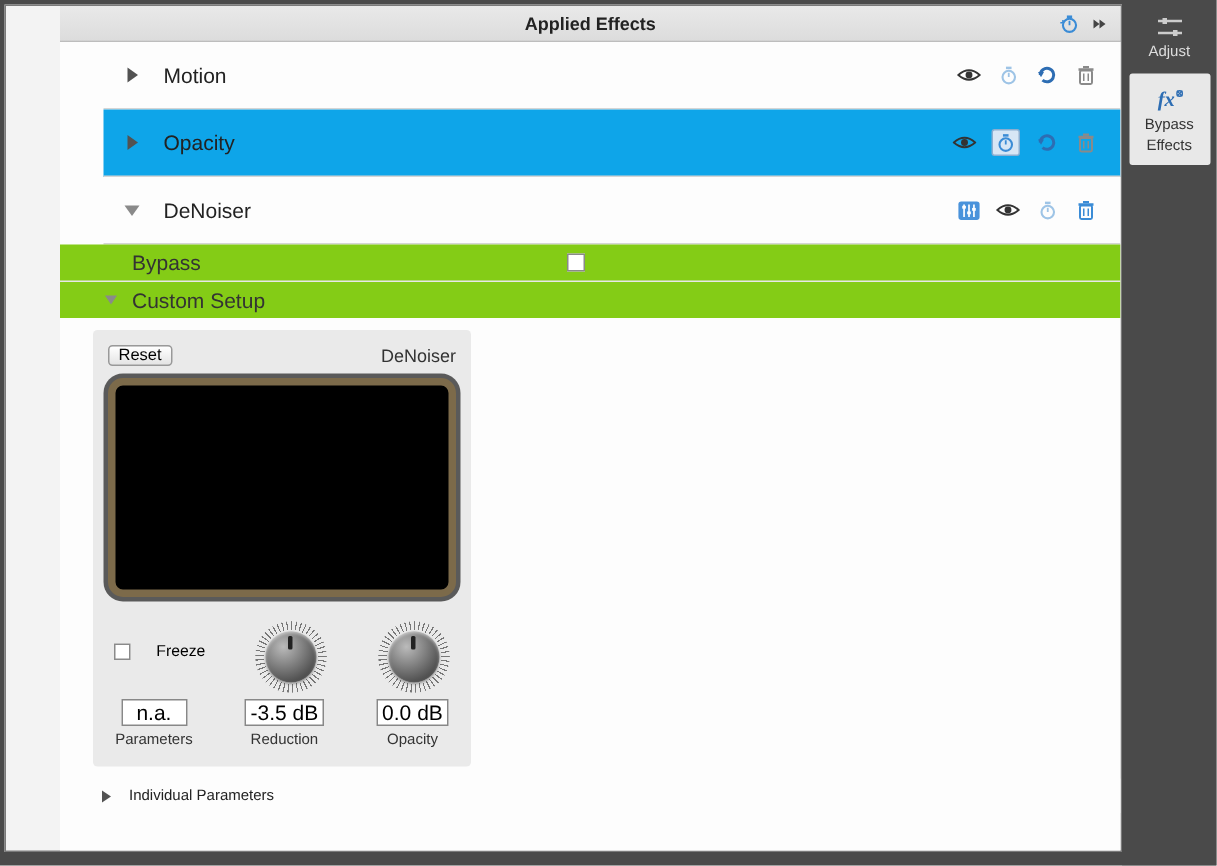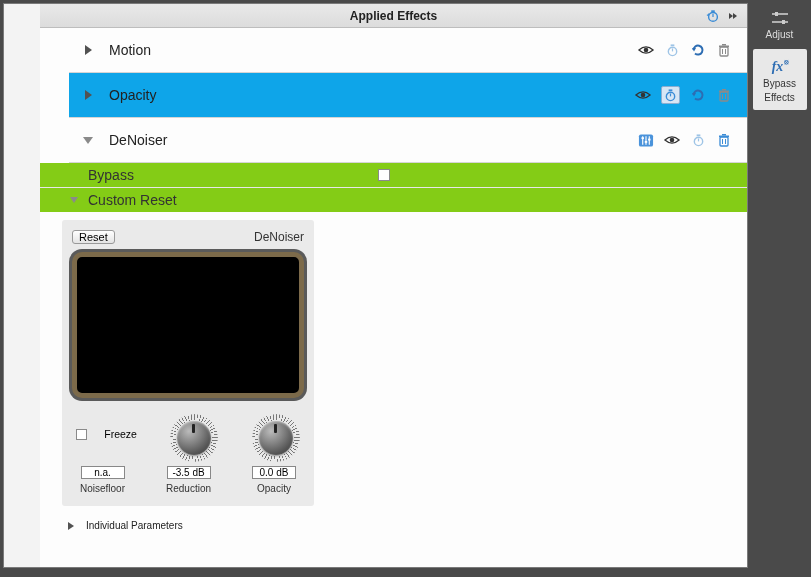--- a/index.html
+++ b/index.html
@@ -121,21 +121,21 @@
 .knob {
   position:absolute; top:7px; left:7px; width:34px; height:34px; border-radius:50%;
   background: radial-gradient(circle at 35% 30%, #bbb, #555 70%, #333);
   box-shadow: inset 0 1px 2px rgba(255,255,255,.5), 0 1px 2px rgba(0,0,0,.4);
 }
 .knob::after {
   content:""; position:absolute; top:3px; left:15px; width:3px; height:9px;
   background:#222; border-radius:1px;
 }
 .val-box {
-  min-width:44px; padding:0 3px; text-align:center; font-size:10px;
+  min-width:44px; padding:0 3px; text-align:center; font-size:14px;
   border:1px solid #888; background:#fff;
 }
 .ctrl-label { font-size:10px; color:#333; }
 .noisefloor-col { display:flex; flex-direction:column; align-items:center; gap:4px; margin-top:44px; }
 .indiv-row {
   display:flex; align-items:center; padding: 6px 12px 6px 28px; font-size:10px; color:#222;
   background:#fdfdfd;
 }
 .right-rail {
   flex:1; background:#4a4a4a; padding-top:0;
@@ -299,21 +299,21 @@
       <span class="sub-disclosure"></span>
       <span class="sub-label">Bypass</span>
       <span style="width:40px;"></span>
       <span class="checkbox"></span>
     </div>
 
     <div class="sub-row">
       <span class="sub-disclosure">
           <span class="tri-down-sm"></span>
         </span>
-      <span class="sub-label">Custom Reset</span>
+      <span class="sub-label">Custom Setup</span>
     </div>
 
     <div class="plugin-panel">
       <div class="plugin-top">
         <button class="reset-btn">Reset</button>
         <span class="plugin-name">DeNoiser</span>
       </div>
       <div class="scope"></div>
       <div class="controls-row">
         <div class="freeze-group">
@@ -329,21 +329,21 @@
         <div class="knob-col">
           <div class="knob-wrap">
             <div class="tick-ring"></div>
               <div class="knob"></div>
           </div>
         </div>
       </div>
       <div class="controls-row" style="margin-top:4px;">
         <div class="noisefloor-col" style="margin-top:0;">
           <div class="val-box">n.a.</div>
-          <div class="ctrl-label">Noisefloor</div>
+          <div class="ctrl-label">Parameters</div>
         </div>
         <div class="knob-col">
           <div class="val-box">-3.5 dB</div>
           <div class="ctrl-label">Reduction</div>
         </div>
         <div class="knob-col">
           <div class="val-box">0.0 dB</div>
           <div class="ctrl-label">Opacity</div>
         </div>
       </div>

